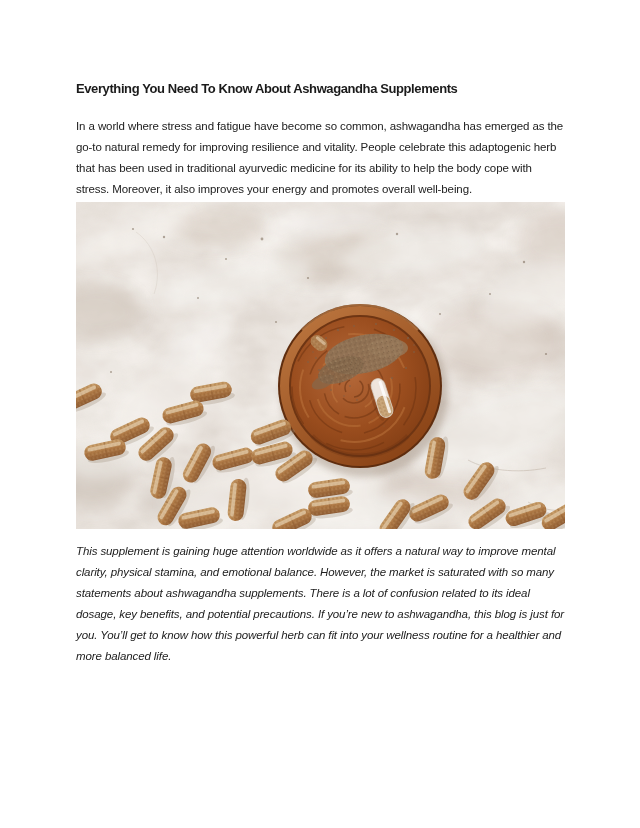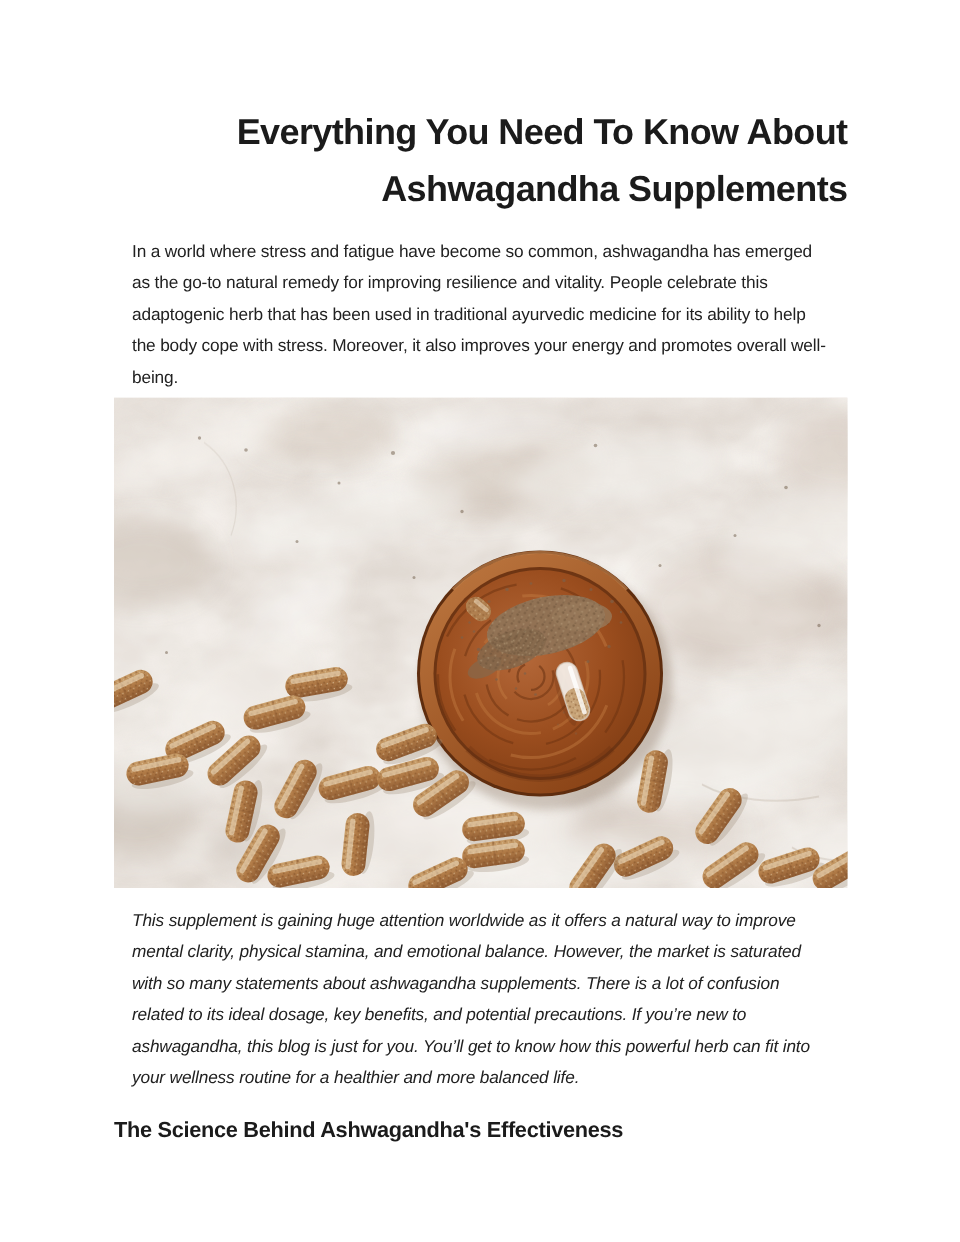--- a/index.html
+++ b/index.html
@@ -6,26 +6,26 @@
   body{
     width:640px;height:828px;background:#ffffff;overflow:hidden;
     font-family:"Liberation Sans",sans-serif;
     -webkit-font-smoothing:antialiased;
   }
   .doc{
     width:640px;height:828px;box-sizing:border-box;
     padding:70px 75px 0 76px;background:#ffffff;
   }
   h1.title{
-    margin:0 0 8px 0;text-align:right;
-    font-size:24px;line-height:38px;font-weight:700;
+    margin:0 0 8px 0;text-align:left;
+    font-size:13px;line-height:38px;font-weight:700;
     letter-spacing:-0.4px;color:#1b1b1b;
   }
   p.para{
-    margin:12px;font-size:11.5px;line-height:21px;
+    margin:0;font-size:11.5px;line-height:21px;
     letter-spacing:-0.1px;color:#212121;text-align:left;
   }
   p.para.first{margin-bottom:0;}
   figure.photo-fig{
     margin:2px 0 12px 0;padding:0;width:489px;height:327px;line-height:0;
   }
   figure.photo-fig svg{display:block;}
   p.para.second{margin-top:2px;font-style:italic;}
   h2.section{
     margin:4px 0 0 0;font-size:14.5px;line-height:24px;font-weight:700;
@@ -232,15 +232,14 @@
           <use href="#capsule" transform="translate(485,314) rotate(-30)"></use>
           <use href="#capsule" transform="translate(253,286) rotate(-8)"></use>
           <use href="#capsule" transform="translate(253,304) rotate(-8)"></use>
           <use href="#capsule" transform="translate(216,320) rotate(-25)"></use>
         </g>
     </svg>
   </figure>
 
   <p class="para second">This supplement is gaining huge attention worldwide as it offers a natural way to improve mental clarity, physical stamina, and emotional balance. However, the market is saturated with so many statements about ashwagandha supplements. There is a lot of confusion related to its ideal dosage, key benefits, and potential precautions. If you’re new to ashwagandha, this blog is just for you. You’ll get to know how this powerful herb can fit into your wellness routine for a healthier and more balanced life.</p>
 
-  <h2 class="section">The Science Behind Ashwagandha's Effectiveness</h2>
 
 </div>
 
 </body></html>

